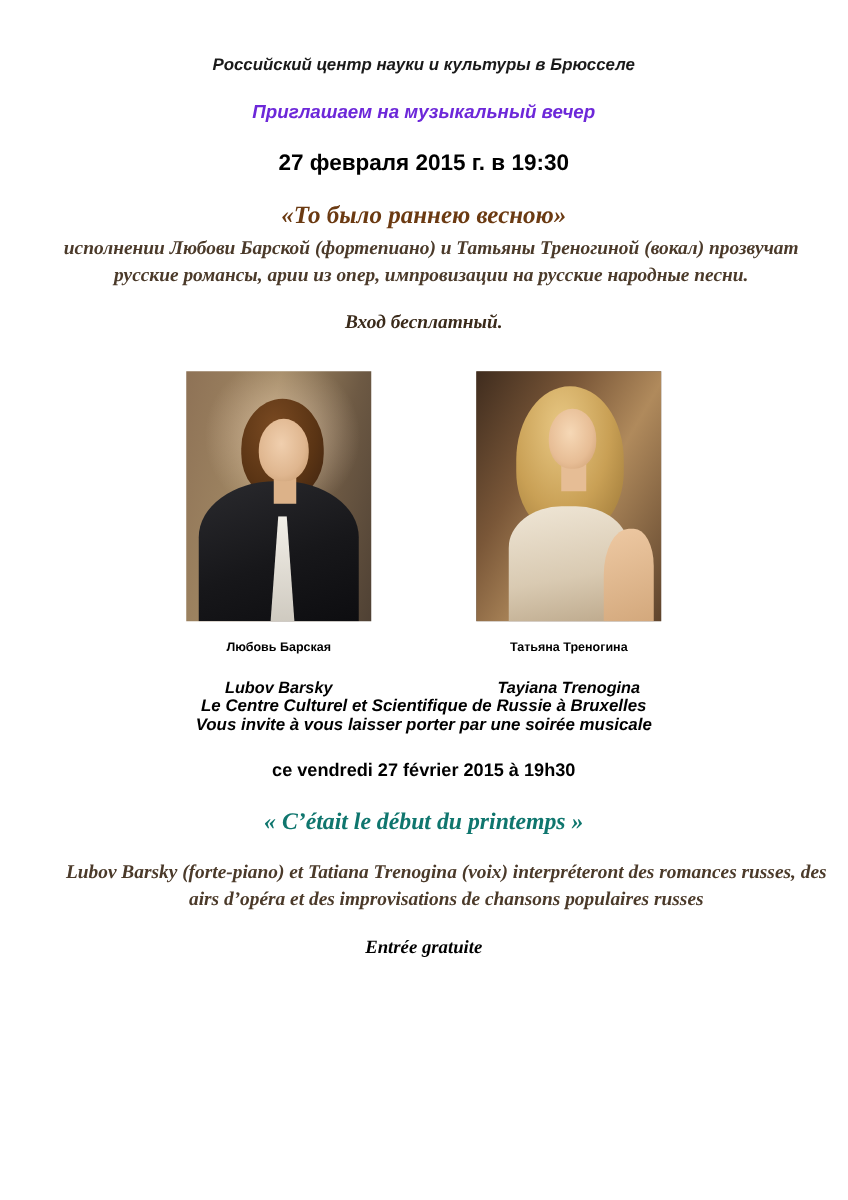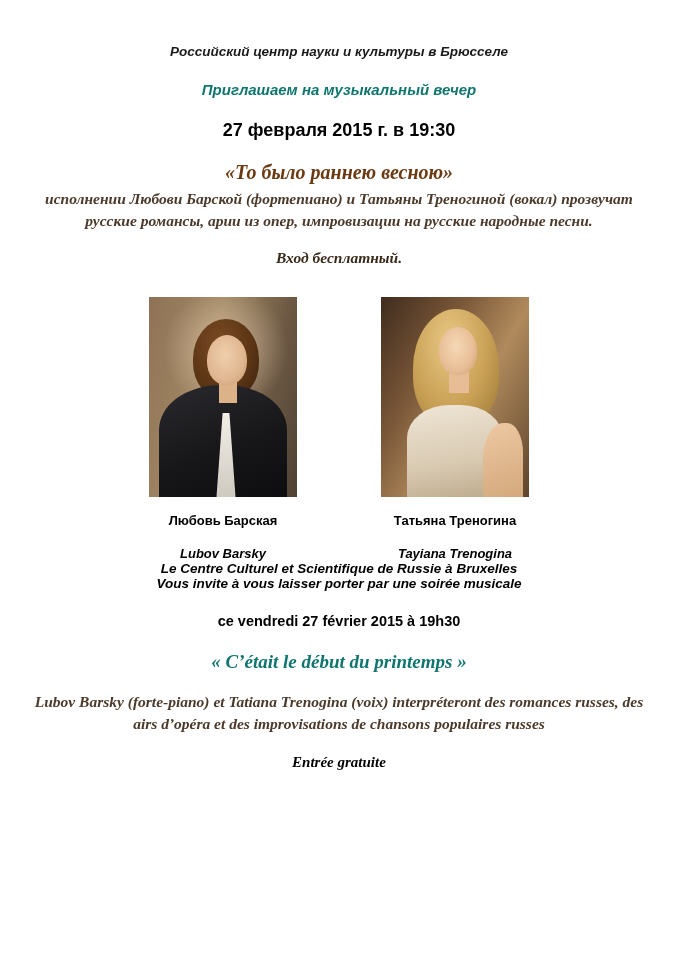--- a/index.html
+++ b/index.html
@@ -14,40 +14,40 @@
     color: #000000;
     overflow: hidden;
   }
   .poster {
     width: 678px;
     height: 960px;
     box-sizing: border-box;
     padding: 30px 34px 4px 34px;
     display: flex;
     flex-direction: column;
-    align-items: center;
+    align-items: flex-start;
   }
   .line {
     text-align: center;
     width: 100%;
   }
   .ru-head {
     font-family: "Liberation Sans", sans-serif;
     font-weight: bold;
     font-style: italic;
     font-size: 13.5px;
     color: #1a1a1a;
     margin-top: 14px;
   }
   .ru-head2 {
     font-family: "Liberation Sans", sans-serif;
     font-weight: bold;
     font-style: italic;
     font-size: 15px;
-    color: #0f766e;
+    color: #6d28d9;
     margin-top: 22px;
   }
   .ru-date {
     font-family: "Liberation Sans", sans-serif;
     font-weight: bold;
     font-size: 18px;
     margin-top: 22px;
   }
   .ru-title {
     font-family: "Liberation Serif", serif;
@@ -187,21 +187,21 @@
     position: absolute;
     right: 6px; bottom: 0;
     width: 40px; height: 74px;
     border-radius: 50% 40% 0 0;
     background: linear-gradient(160deg, #eec9a3, #d3a87c);
     z-index: 6;
   }
   .name-ru {
     font-family: "Liberation Sans", sans-serif;
     font-weight: bold;
-    font-size: 13px;
+    font-size: 10px;
     margin-top: 16px;
     text-align: center;
   }
   .name-lat {
     font-family: "Liberation Sans", sans-serif;
     font-weight: bold;
     font-style: italic;
     font-size: 13px;
     margin-top: 18px;
     text-align: center;

